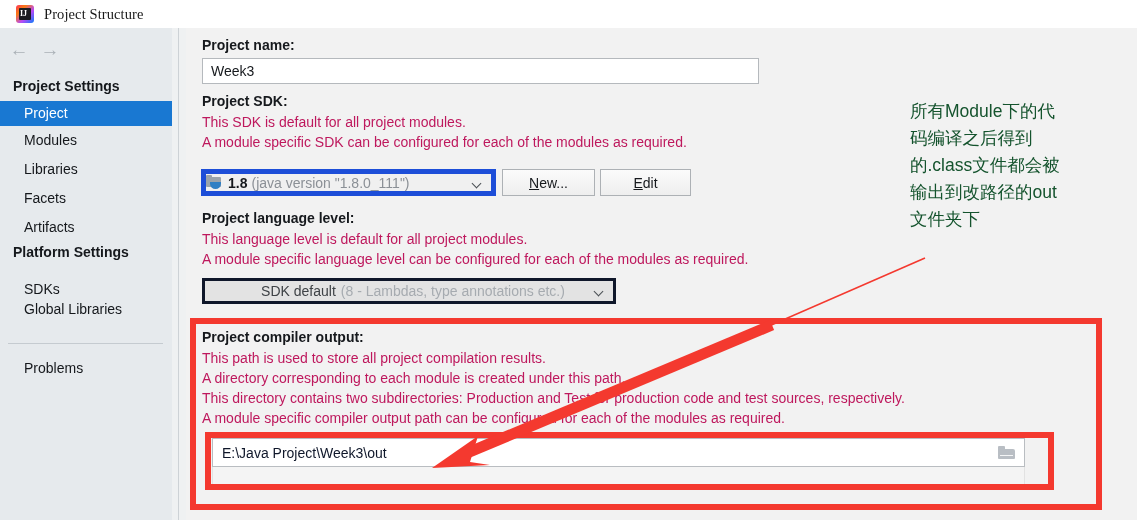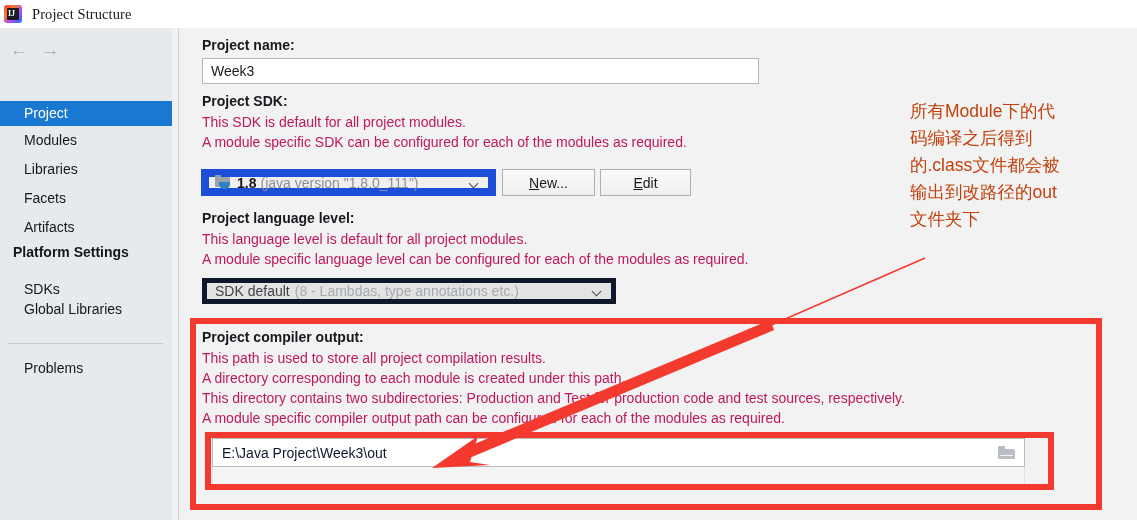--- a/index.html
+++ b/index.html
@@ -15,21 +15,21 @@
     background: #f2f2f2;
   }
 
   
   #titlebar {
     position: absolute; left: 0; top: 0; width: 1137px; height: 28px;
     background: #ffffff;
     display: flex; align-items: center;
   }
   #app-icon {
-    width: 18px; height: 18px; margin-left: 4px; margin-right: 10px;
+    width: 18px; height: 18px; margin-left: 16px; margin-right: 10px;
     position: relative; flex: none;
   }
   #app-icon .bg {
     position: absolute; left: 0; top: 0; width: 18px; height: 18px;
     border-radius: 3px;
     background: linear-gradient(135deg, #fe315d 0%, #f97a12 28%, #b74af7 62%, #087cfa 100%);
   }
   #app-icon .inner {
     position: absolute; left: 3px; top: 3px; width: 12px; height: 12px;
     background: #1b1c21; border-radius: 1px;
@@ -139,22 +139,22 @@
   .combo .chev::before {
     content: ""; position: absolute; left: 0; top: 0;
     width: 6px; height: 6px;
     border-right: 1.6px solid #4a4f54;
     border-bottom: 1.6px solid #4a4f54;
     transform: rotate(45deg);
   }
 
   #sdk-combo {
     background: #f0f0f0;
-    border: 8px solid #1d4ed8;
-    padding-left: 6px;
+    border: 5px solid #1d4ed8;
+    padding-left: 0;
   }
   #sdk-icon {
     width: 17px; height: 15px; position: relative; flex: none; margin-right: 5px;
   }
   #sdk-icon .folder {
     position: absolute; left: 0; top: 2px; width: 15px; height: 10px;
     background: #9aa3ab; border-radius: 1px;
   }
   #sdk-icon .tab {
     position: absolute; left: 0; top: 0px; width: 6px; height: 3px;
@@ -162,22 +162,23 @@
   }
   #sdk-icon .cup {
     position: absolute; left: 4px; top: 7px; width: 11px; height: 7px;
     background: #2f7fc4; border-radius: 0 0 6px 6px;
   }
   #sdk-version { color: #16191d; font-weight: bold; }
   #sdk-detail { color: #8b9096; margin-left: 4px; }
 
   #lang-combo {
     background: #e3e3e3;
-    border: 5px solid #0f172a;
+    border: 3px solid #0f172a;
     padding-left: 8px;
+    justify-content: center;
   }
   #lang-value { color: #3e4246; }
   #lang-detail { color: #a6abb0; margin-left: 5px; }
 
   .btn {
     position: absolute;
     background: linear-gradient(#fbfbfb, #eeeeee);
     border: 1px solid #adb1b5;
     box-sizing: border-box;
     font-size: 14px; color: #16191d;
@@ -225,21 +226,21 @@
     background: #f4f4f4;
     border: 1px solid #e2e2e2;
     border-top: none;
     box-sizing: border-box;
   }
 
   
   #annot-text {
     position: absolute;
     left: 910px; top: 98px; width: 215px;
-    color: #c2410c;
+    color: #14532d;
     font-size: 17.5px; line-height: 27px;
     font-family: "Liberation Sans", "DejaVu Sans", sans-serif;
     white-space: pre-wrap;
     font-weight: 500;
   }
 
   .redbox {
     position: absolute;
     border: 6px solid #f4392f;
     box-sizing: border-box;
@@ -267,20 +268,21 @@
     <div id="title-text">Project Structure</div>
   </div>
 
   <div id="sidebar">
 
     <div id="nav-arrows">
       <div class="nav-arrow" id="nav-back">←</div>
       <div class="nav-arrow" id="nav-forward">→</div>
     </div>
 
+    <div class="side-group" style="top:50px;">Project Settings</div>
 
     <div class="side-item" style="top:100px;">Modules</div>
     <div class="side-item selected" style="top:73px;">Project</div>
     <div class="side-item" style="top:129px;">Libraries</div>
     <div class="side-item" style="top:158px;">Facets</div>
     <div class="side-item" style="top:187px;">Artifacts</div>
 
     <div class="side-group" style="top:216px;">Platform Settings</div>
 
     <div class="side-item" style="top:240px;margin-top:9px;">SDKs</div>

